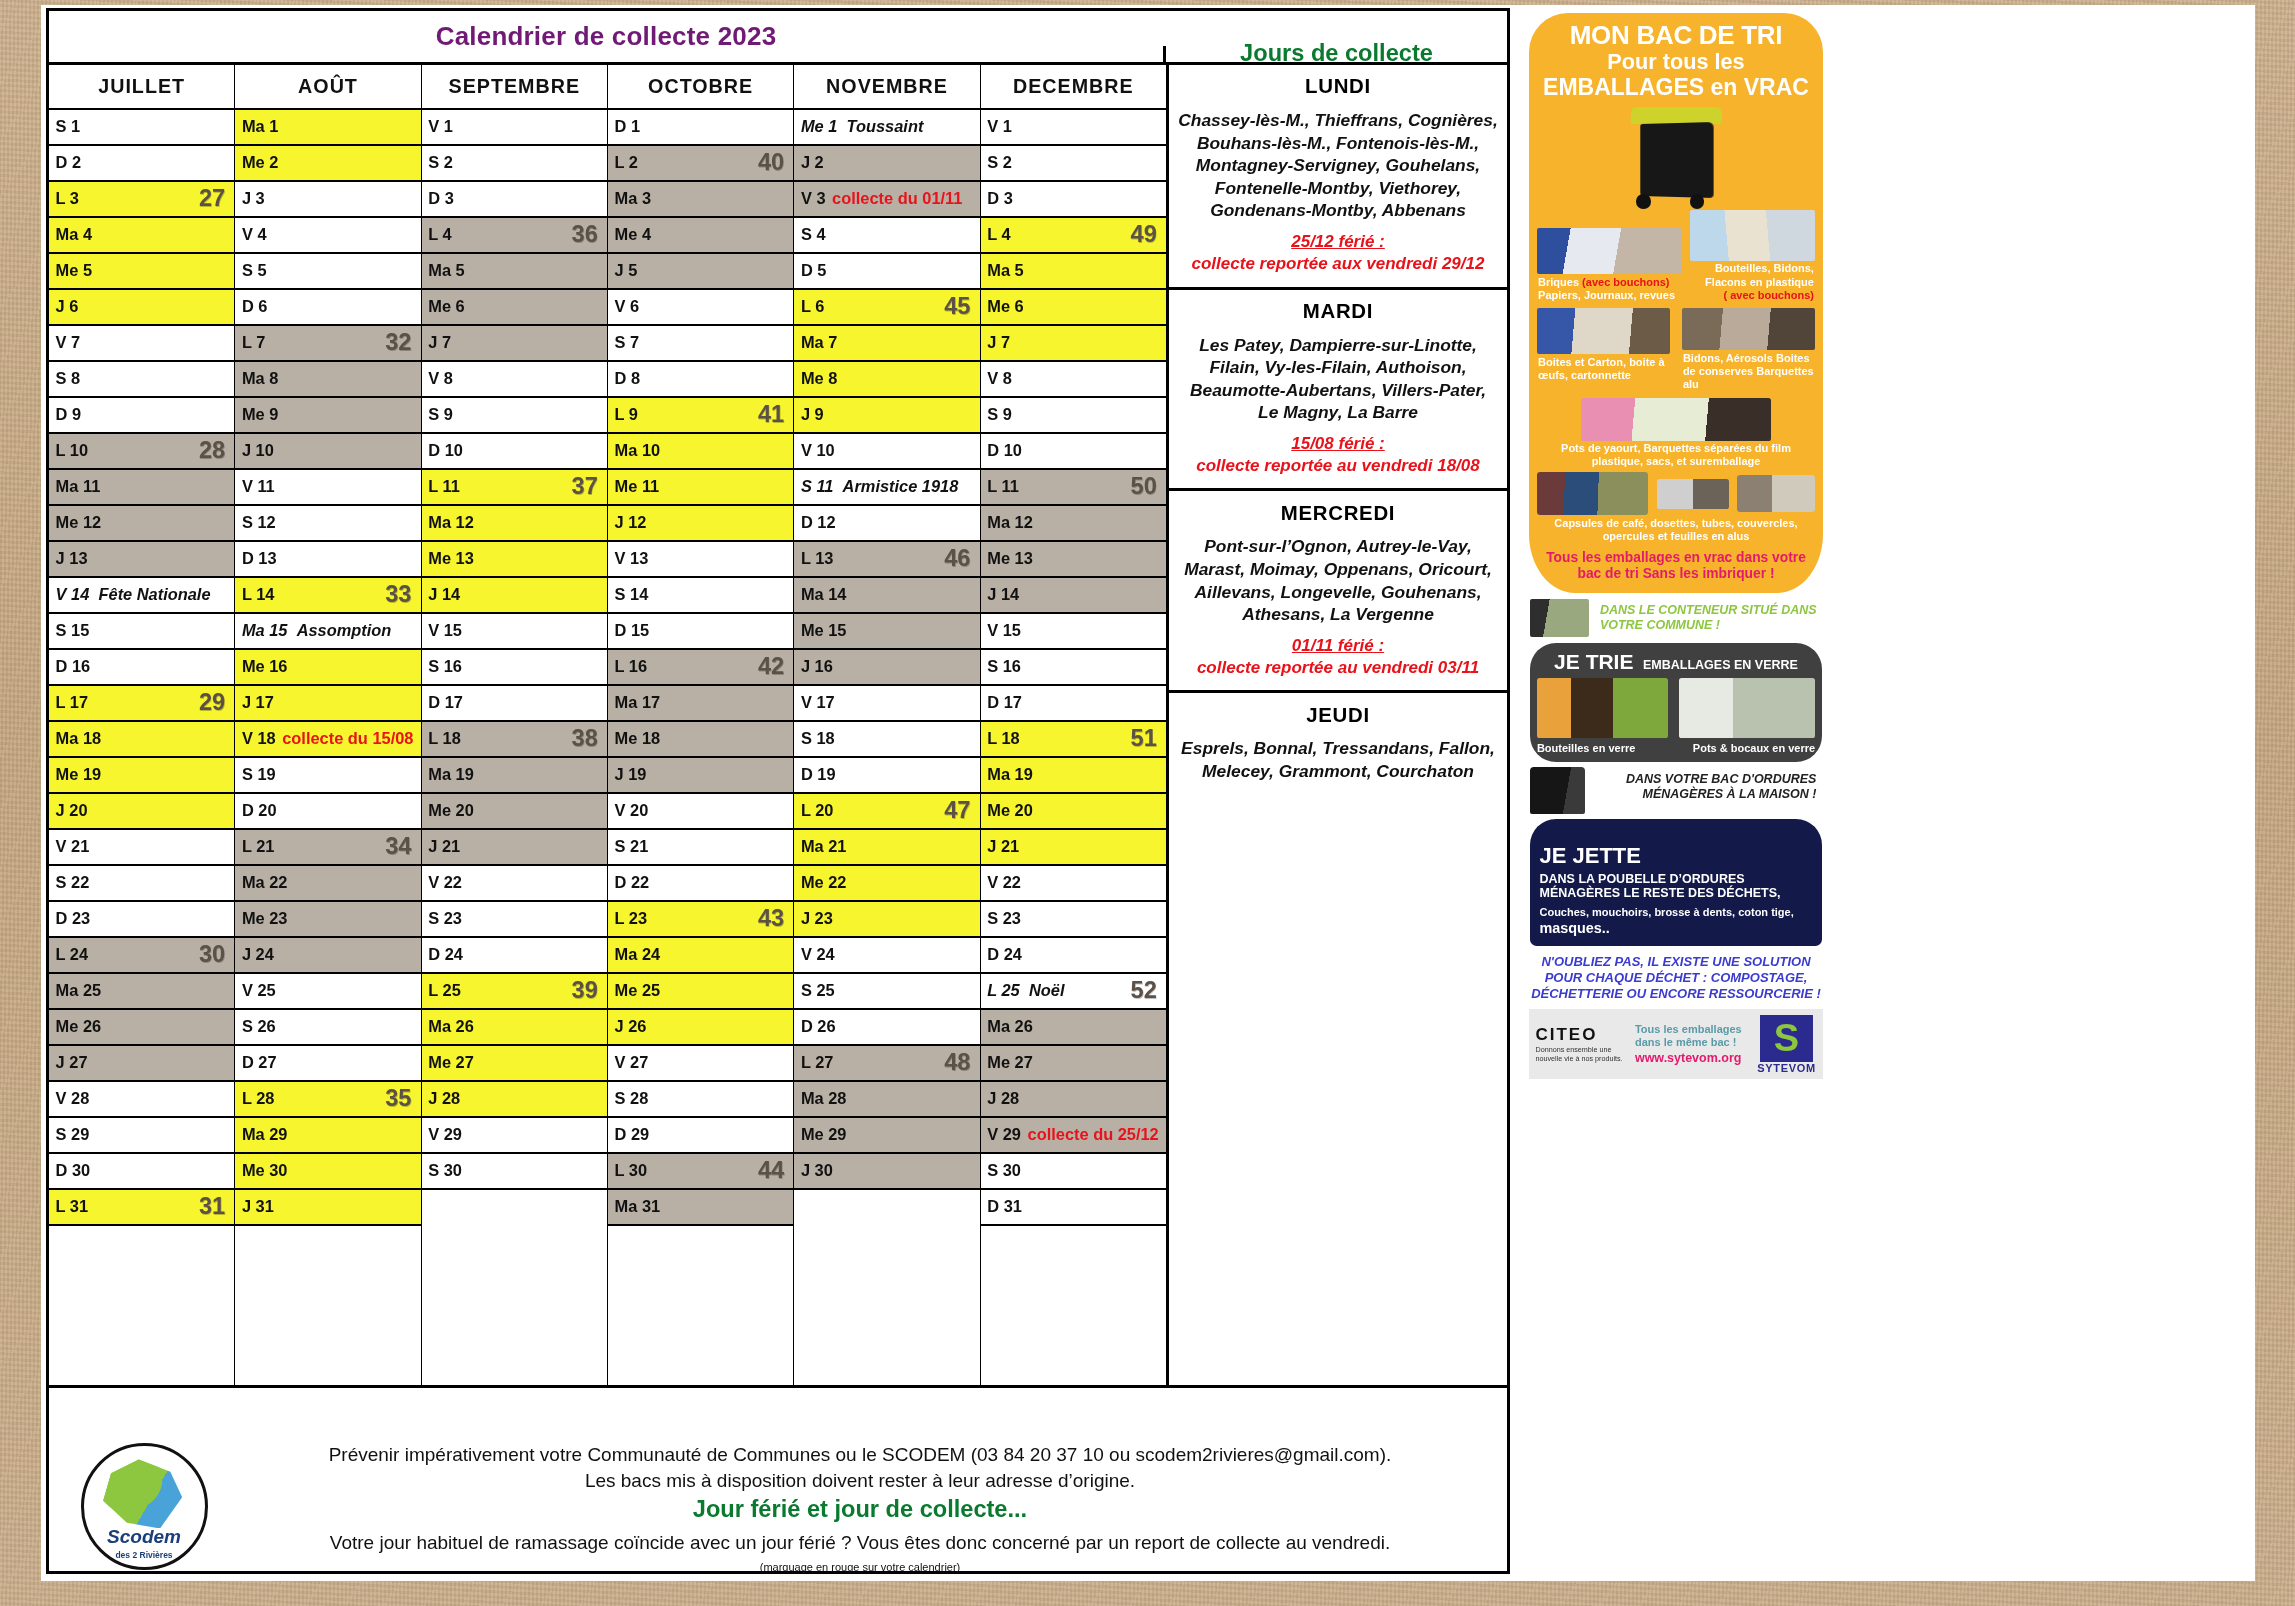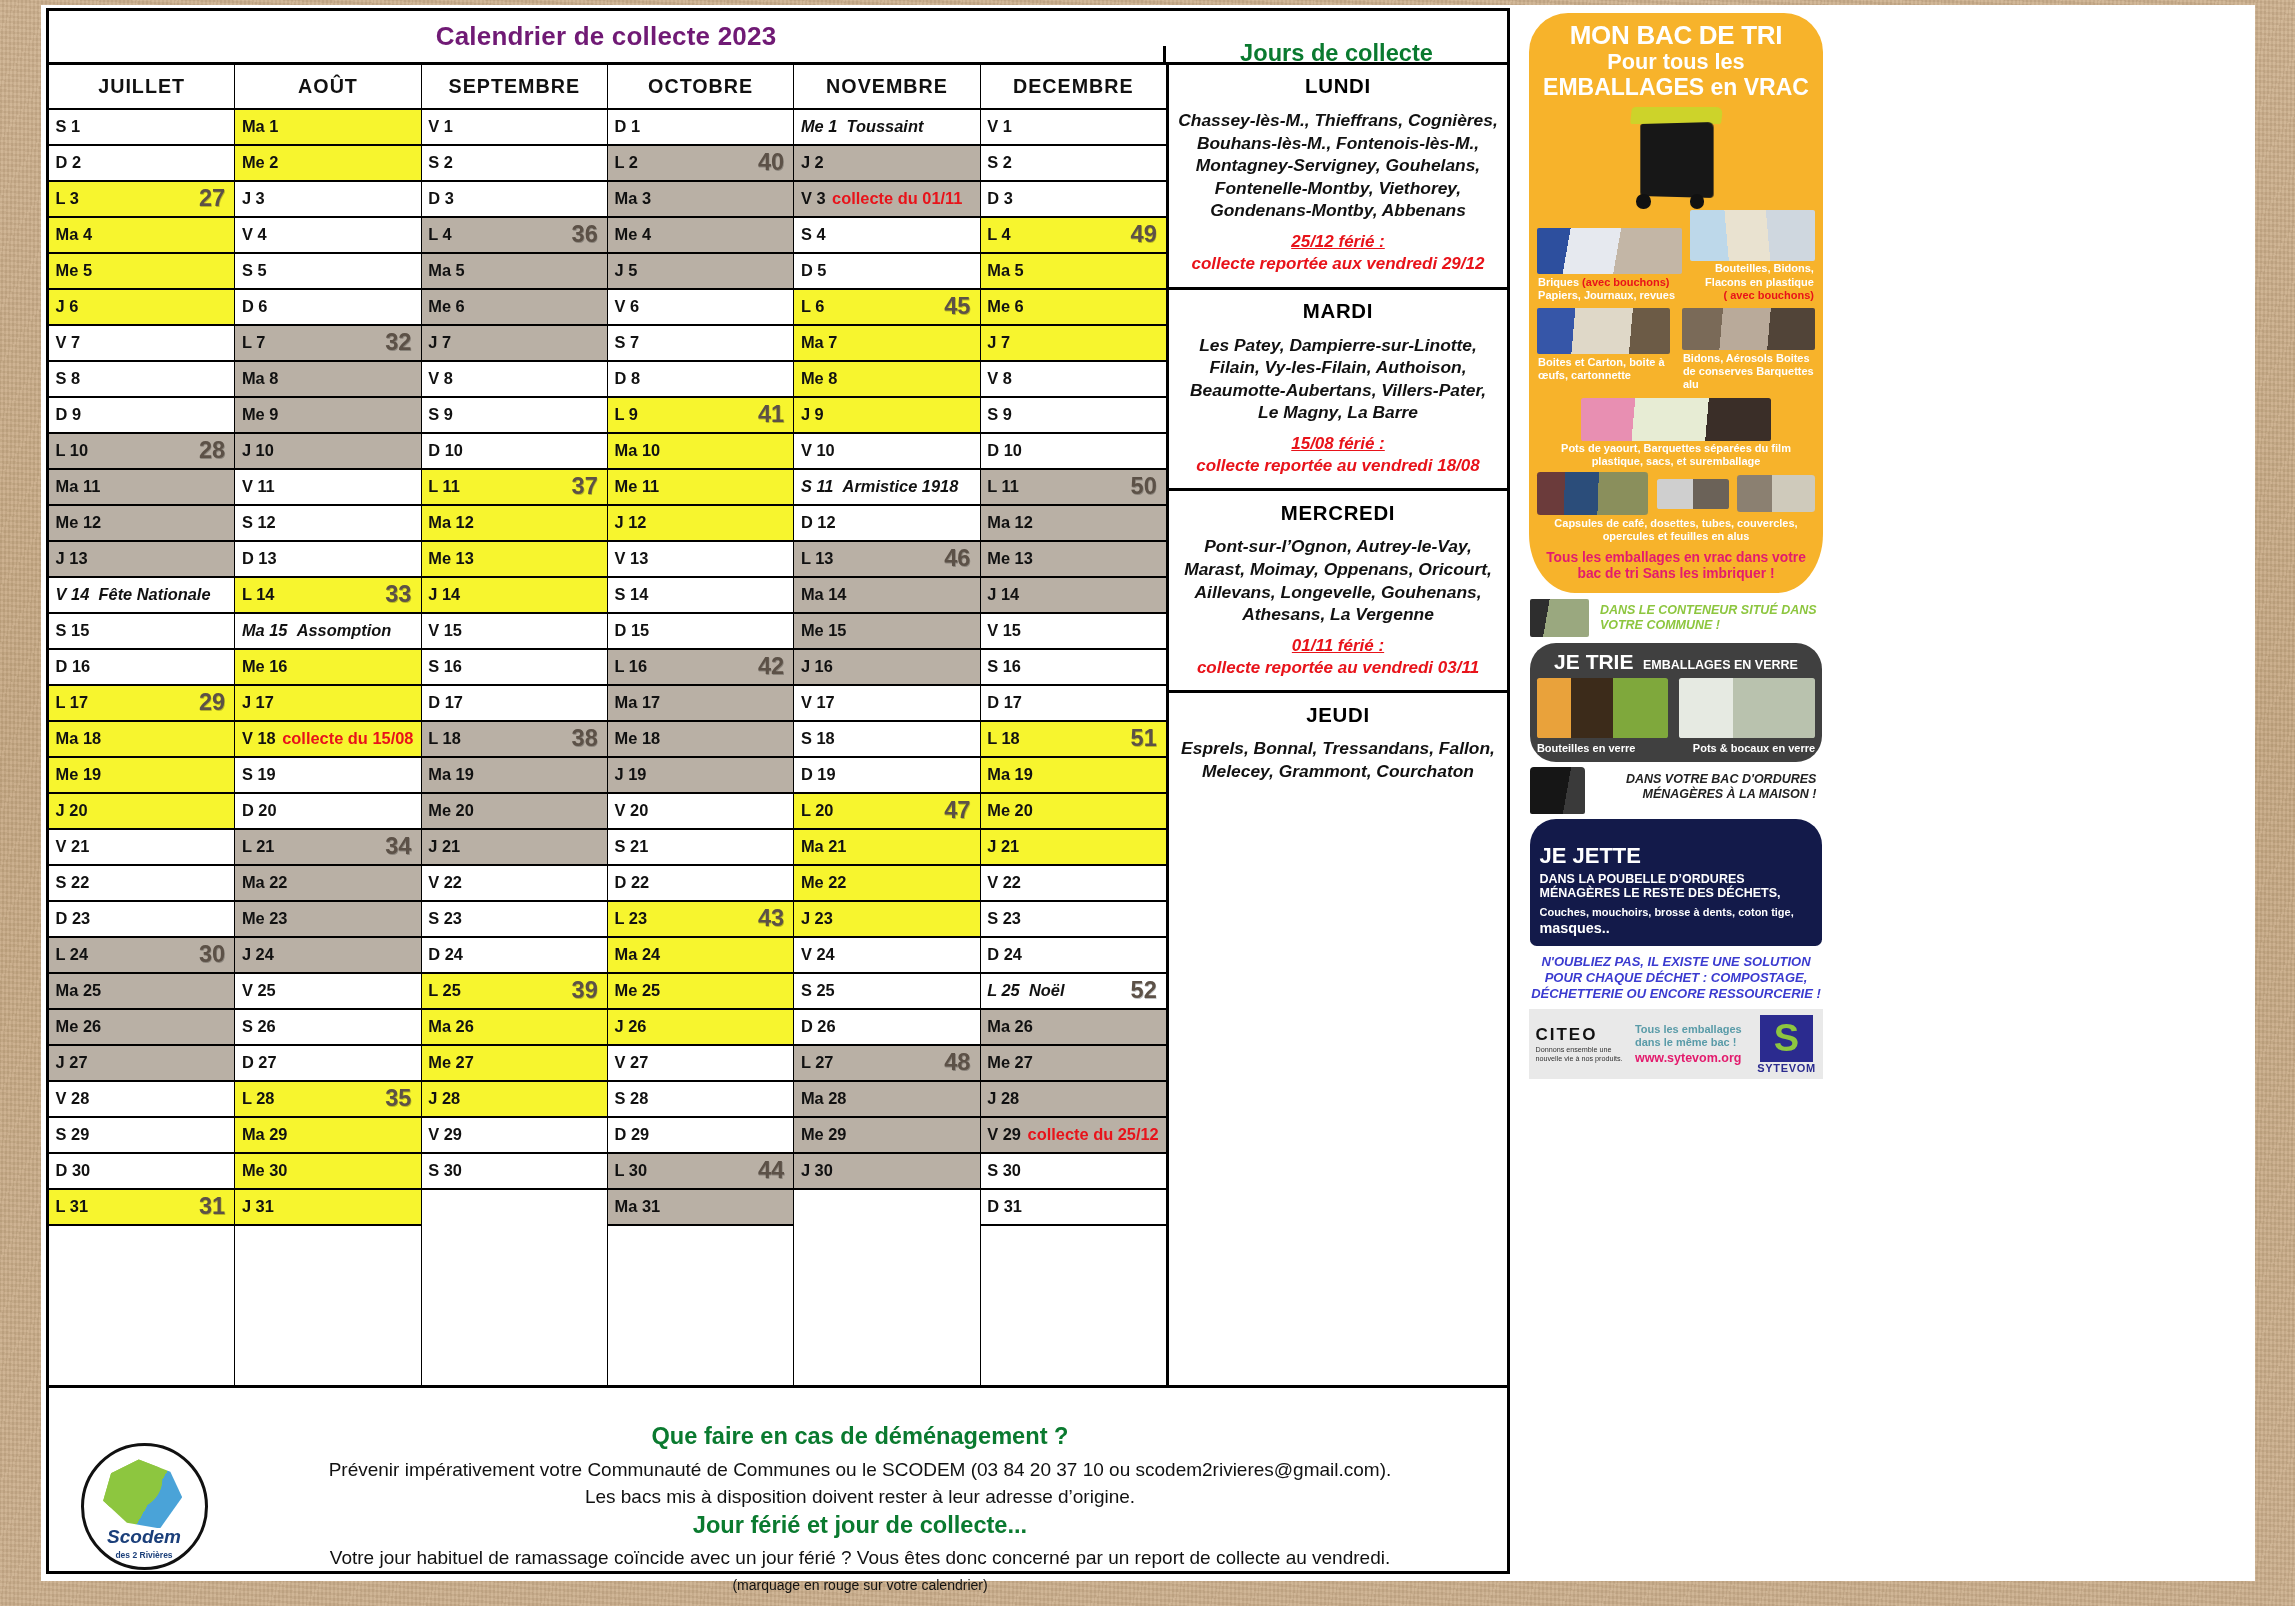--- a/index.html
+++ b/index.html
@@ -162,21 +162,21 @@
   }
   .logo .lsub{
     position:absolute;bottom:7.9px;left:0;right:0;text-align:center;
     font-size:8.5px;font-weight:bold;color:#1b3f7a;
   }
   .bottom-txt{flex:1;text-align:center;padding:0 6.6px;}
   .bt-h{
     font-size:23.6px;font-weight:bold;color:#0a7a2f;margin:2.6px 0 6.6px;
   }
   .bt-p{font-size:19px;color:#111;line-height:1.34;margin:1.3px 0;}
-  .bt-small{font-size:14px;color:#111;margin-top:6px;}
+  .bt-small{font-size:11px;color:#111;margin-top:6px;}
 
   
   .ad{
     position:absolute;
     left:1525px;top:7.9px;
     width:302px;height:1566px;
     background:#fff;
     box-sizing:border-box;
     overflow:hidden;
   }
@@ -930,21 +930,20 @@
 
   <div class="bottom">
     <div class="logo-wrap">
       <div class="logo">
         <span class="leafmark"></span>
         <span class="lname">Scodem</span>
         <span class="lsub">des 2 Rivières</span>
       </div>
     </div>
     <div class="bottom-txt">
-      <div class="bt-h">Que faire en cas de déménagement ?</div>
       <div class="bt-p">Prévenir impérativement votre Communauté de Communes ou le SCODEM (03 84 20 37 10 ou scodem2rivieres@gmail.com).</div>
       <div class="bt-p">Les bacs mis à disposition doivent rester à leur adresse d’origine.</div>
       <div class="bt-h">Jour férié et jour de collecte...</div>
       <div class="bt-p">Votre jour habituel de ramassage coïncide avec un jour férié ? Vous êtes donc concerné par un report de collecte au vendredi.</div>
       <div class="bt-small">(marquage en rouge sur votre calendrier)</div>
     </div>
   </div>
 
 </div>
 

